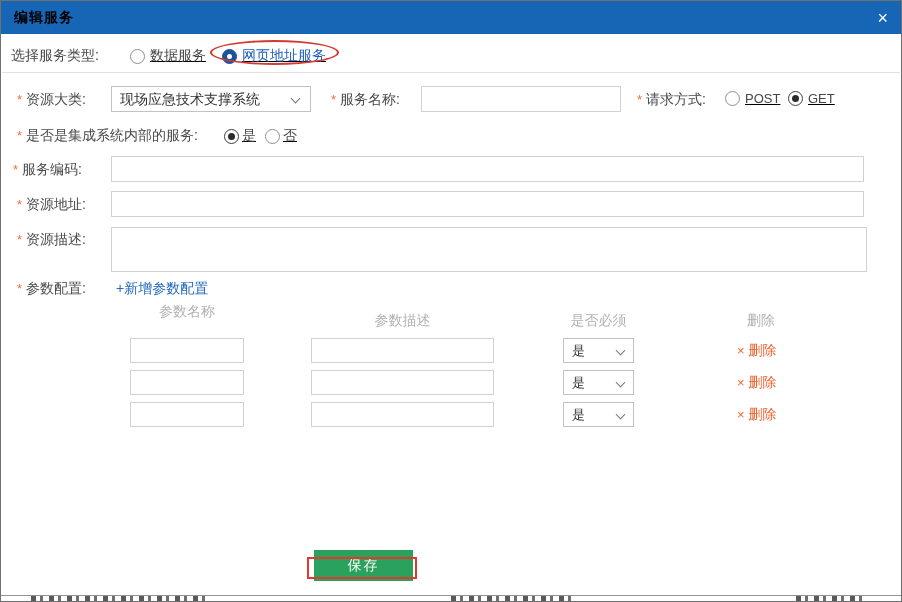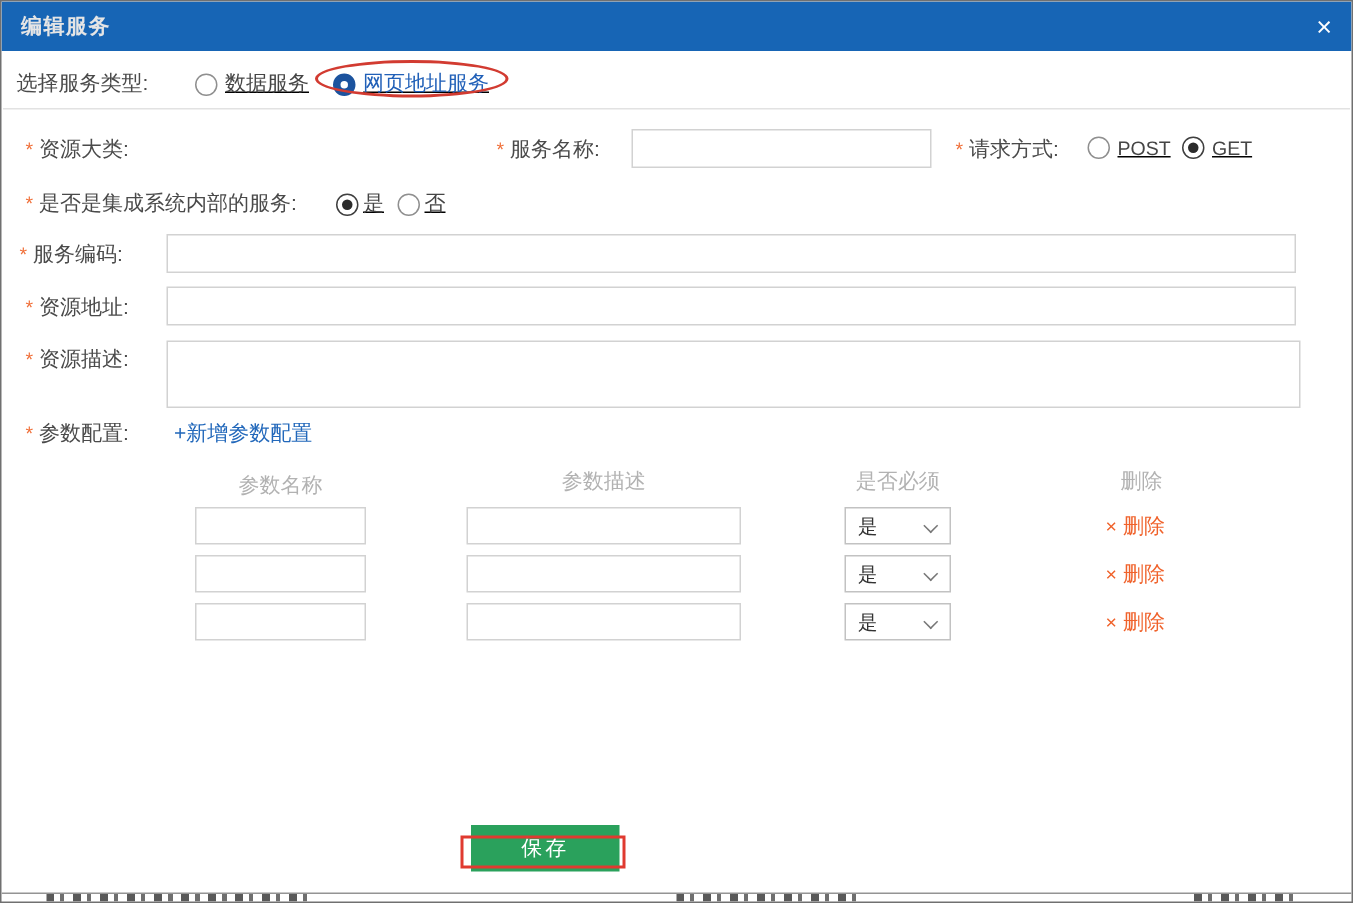--- a/index.html
+++ b/index.html
@@ -11,21 +11,21 @@
     border: 1px solid #707070;
     font-family: "Liberation Sans", "DejaVu Sans", sans-serif;
     overflow: hidden;
   }
   .titlebar {
     position: absolute; left:0; top:0; right:0; height:33px;
     background: #1765b5;
     display:flex; align-items:center; justify-content:space-between;
     padding: 0 13px;
   }
-  .titlebar .title { color:#e5e5e5; font-size:14px; font-weight:bold; letter-spacing:1px; }
+  .titlebar .title { color:#000000; font-size:14px; font-weight:bold; letter-spacing:1px; }
   .titlebar .close { color:#fff; font-size:18px; line-height:18px; cursor:pointer; font-weight:normal; }
   .lbl { position:absolute; font-size:14px; color:#4a4a4a; line-height:26px; white-space:nowrap;text-align:right; }
   .req { color:#f0703a; margin-right:4px; font-size:13px; }
   .inp {
     position:absolute; border:1px solid #d2d2d2; background:#fff;
     font-size:13px; padding:0 6px; color:#333; outline:none;
   }
   .selbox {
     position:absolute; border:1px solid #c2c2c2; background:#fff; cursor:pointer;
   }
@@ -99,20 +99,24 @@
     <span class="radio sel-blue"></span>
     <span class="rlbl" style="color:#2160b8;">网页地址服务</span>
   </div>
   <div class="annot-ellipse" style="left:209px; top:39px; width:129px; height:25px;"></div>
 
   <div class="sep" style="top:71px;"></div>
 
   <div class="lbl" style="left:16px; top:85px;">
     <span class="req">*</span><span>资源大类:</span>
   </div>
+  <div class="selbox" style="left:110px; top:85px; width:200px; height:26px; line-height:24px;">
+    <span class="seltext">现场应急技术支撑系统</span>
+    <span class="chev" style="right:11px; top:8px;"></span>
+  </div>
 
   <div class="lbl" style="left:330px; top:85px;">
     <span class="req">*</span><span>服务名称:</span>
   </div>
   <input class="inp" style="left: 420px; top: 85px; width: 200px; height: 26px;">
 
   <div class="lbl" style="left:636px; top:85px;">
     <span class="req">*</span><span>请求方式:</span>
   </div>
   <div class="rgroup" style="left:724px; top:90px;">
@@ -149,21 +153,21 @@
   <div class="lbl" style="left:16px; top:225px;">
     <span class="req">*</span><span>资源描述:</span>
   </div>
   <textarea class="inp" style="left: 110px; top: 226px; width: 756px; height: 45px; padding-top: 4px;"></textarea>
 
   <div class="lbl" style="left:16px; top:276px; line-height:22px;">
     <span class="req">*</span><span>参数配置:</span>
   </div>
   <div class="link" style="left:115px; top:279px;">+新增参数配置</div>
 
-  <div class="th" style="left:129px; top:314px; width:114px;">参数名称</div>
+  <div class="th" style="left:129px; top:302px; width:114px;">参数名称</div>
   <div class="th" style="left:310px; top:311px; width:183px;">参数描述</div>
   <div class="th" style="left:562px; top:311px; width:71px;">是否必须</div>
   <div class="th" style="left:725px; top:311px; width:70px;">删除</div>
 
   <input class="inp" style="left: 129px; top: 337px; width: 114px; height: 25px;">
   <input class="inp" style="left: 310px; top: 337px; width: 183px; height: 25px;">
   <div class="selbox" style="left:562px; top:337px; width:71px; height:25px; line-height:23px;">
     <span class="seltext" style="font-size:13px;">是</span>
     <span class="chev" style="right:9px; top:8px;"></span>
   </div>

